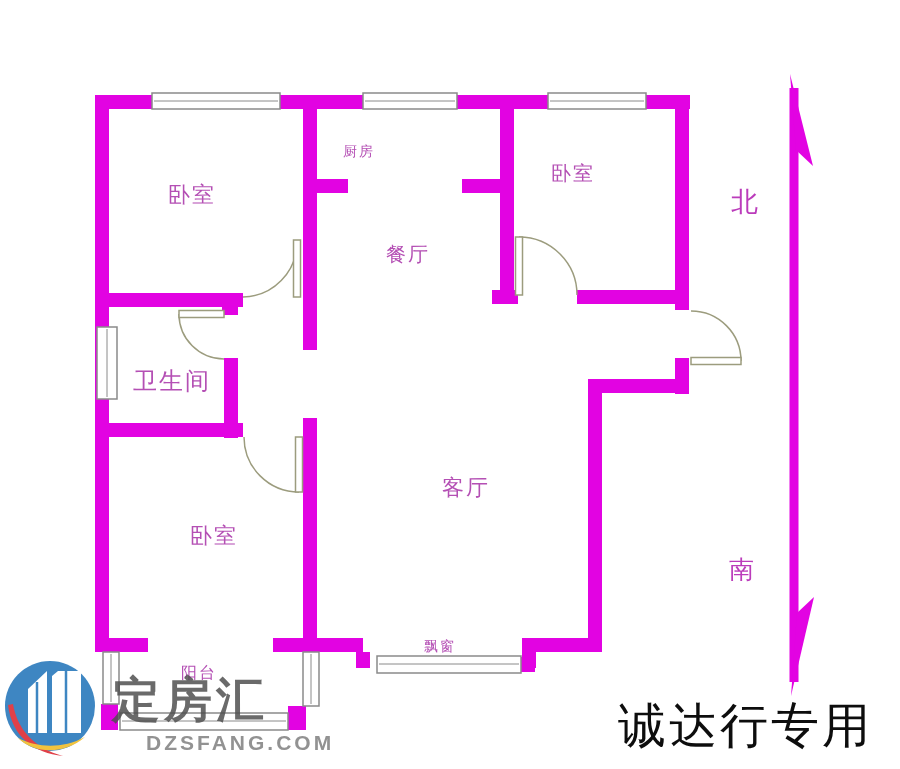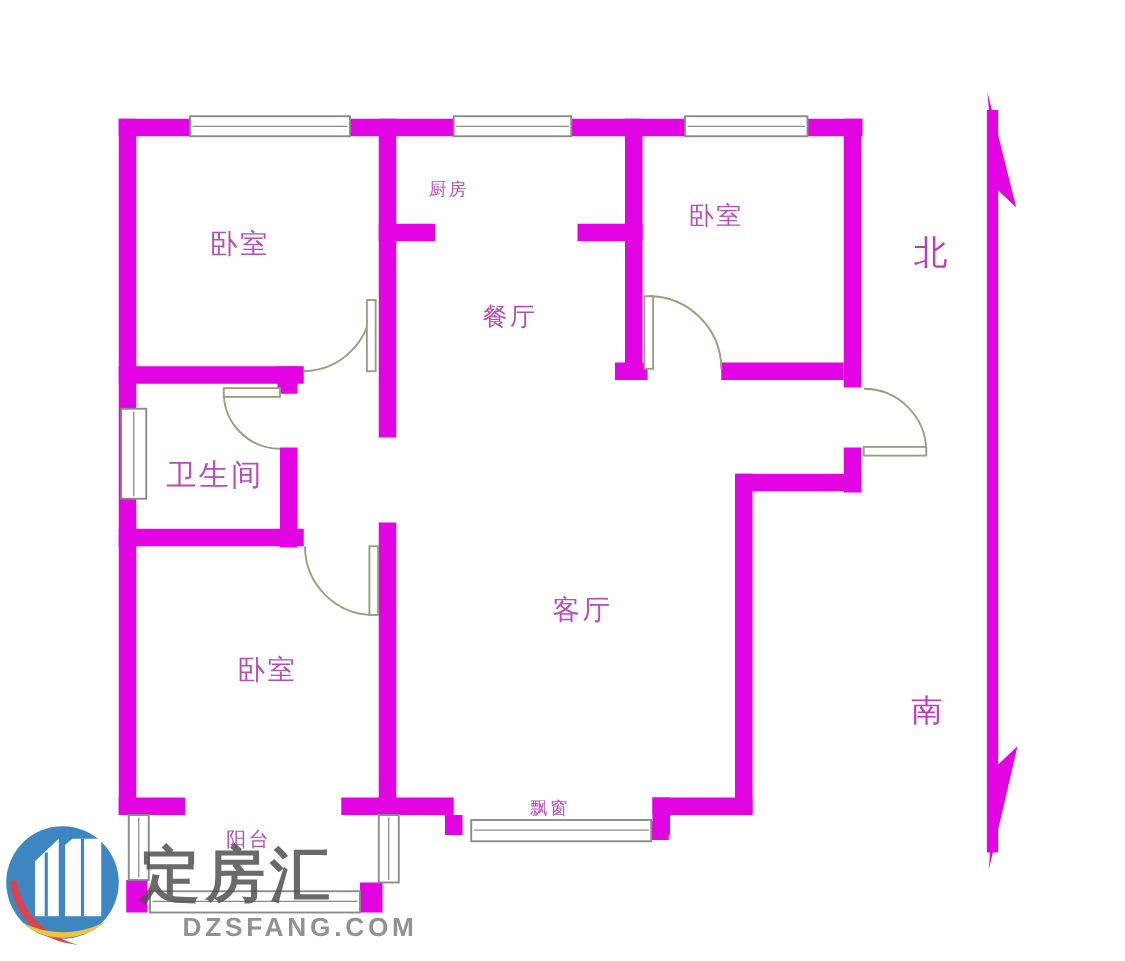--- a/index.html
+++ b/index.html
@@ -125,14 +125,15 @@
     <path fill="#f2c33e" d="M18,83 C38,93 62,94 85,82 C63,101 33,98 18,83 Z"></path>
     <polygon fill="#ffffff" points="28,78 28,34 47,16 47,78"></polygon>
     <polygon fill="#ffffff" points="52,78 52,21 58,16 81,16 81,78"></polygon>
     <line x1="37" y1="27" x2="37" y2="78" stroke="#3e86c2" stroke-width="2.5"></line>
     <line x1="66" y1="16" x2="66" y2="78" stroke="#3e86c2" stroke-width="2.5"></line>
   </svg>
 
   <div class="wm-brand">定房汇</div>
   <div class="wm-domain">DZSFANG.COM</div>
 
+  <div class="agency">诚达行专用</div>
 
 </div>
 
 </body></html>

